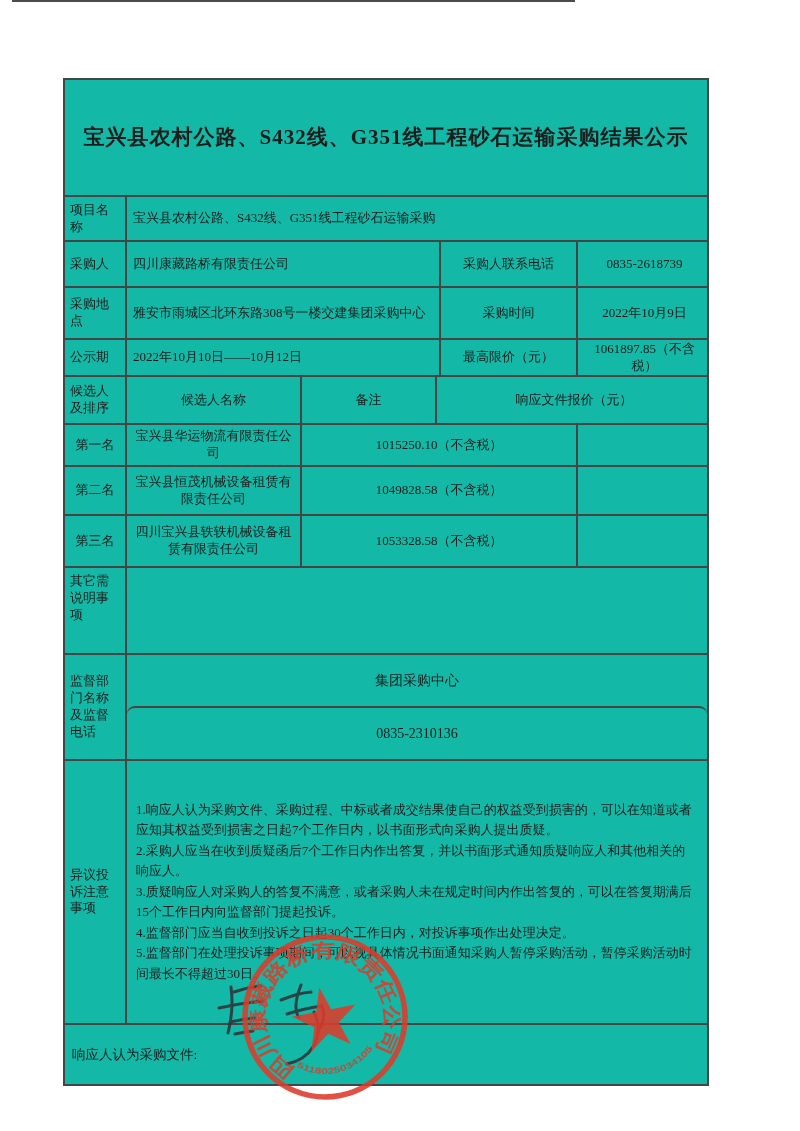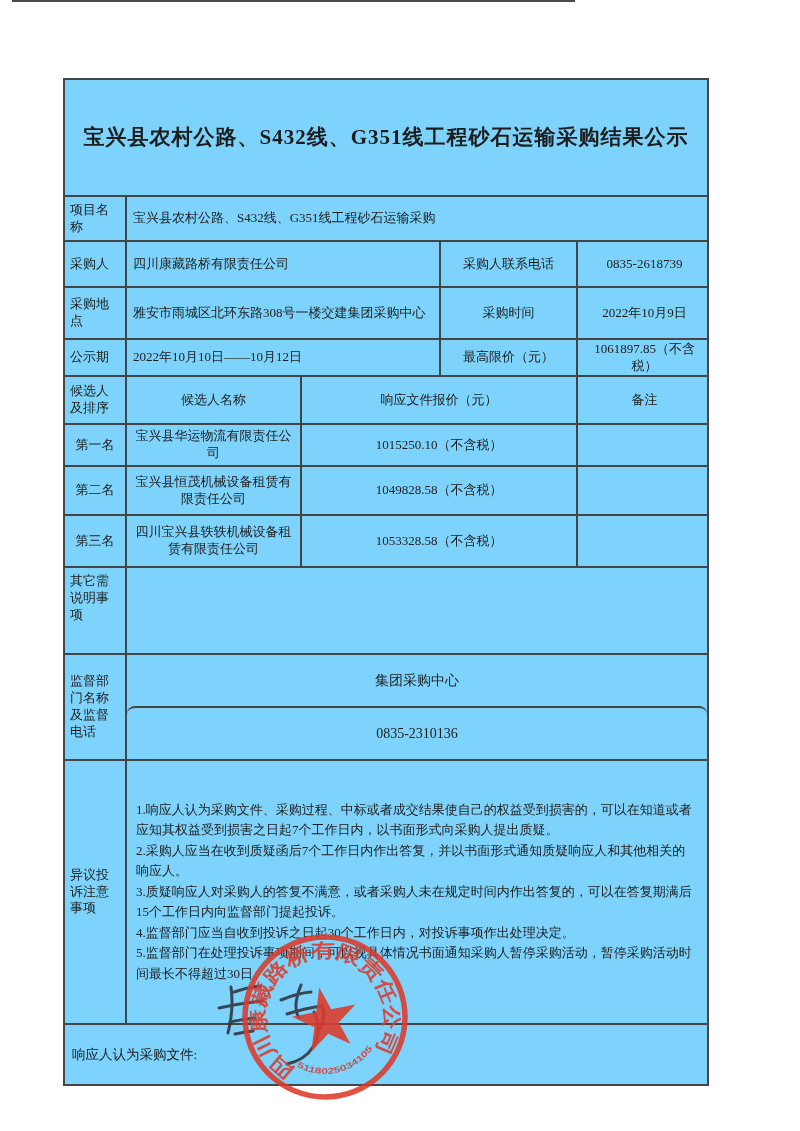--- a/index.html
+++ b/index.html
@@ -4,21 +4,21 @@
 <style>
   html,body{margin:0;padding:0;}
   body{
     width:800px;height:1131px;background:#ffffff;position:relative;
     font-family:"Liberation Serif","DejaVu Serif",serif;color:#1d1d1d;
     -webkit-font-smoothing:antialiased;
   }
   .scan-line{position:absolute;top:0;left:12px;width:563px;height:2px;background:#4b4b4b;}
   .doc-table{
     position:absolute;left:63px;top:78px;width:646px;
-    border:2px solid #454545;box-sizing:border-box;background:#7dd3fc;
+    border:2px solid #454545;box-sizing:border-box;background:#14b8a6;
   }
   .row{display:flex;border-top:2px solid #454545;}
   .row:first-child{border-top:none;}
   .cell{
     border-left:2px solid #454545;box-sizing:border-box;flex:none;
     display:flex;align-items:center;justify-content:center;
     font-size:13px;line-height:1.3;padding:2px 6px;text-align:center;
   }
   .cell:first-child{border-left:none;}
   .cell.left{justify-content:flex-start;text-align:center;}
@@ -80,22 +80,22 @@
   <div class="row h-r5">
     <div class="cell label">公示期</div>
     <div class="cell left w-a">2022年10月10日——10月12日</div>
     <div class="cell w-b">最高限价（元）</div>
     <div class="cell w-c">1061897.85（不含税）</div>
   </div>
 
   <div class="row h-hd">
     <div class="cell label">候选人及排序</div>
     <div class="cell w-n">候选人名称</div>
+    <div class="cell w-c">备注</div>
     <div class="cell w-bid">响应文件报价（元）</div>
-    <div class="cell w-c">备注</div>
   </div>
 
   <div class="row h-c1">
     <div class="cell label" style="justify-content:center;text-align:right;">第一名</div>
     <div class="cell w-n">宝兴县华运物流有限责任公司</div>
     <div class="cell w-bid">1015250.10（不含税）</div>
     <div class="cell w-c"></div>
   </div>
 
   <div class="row h-c2">

